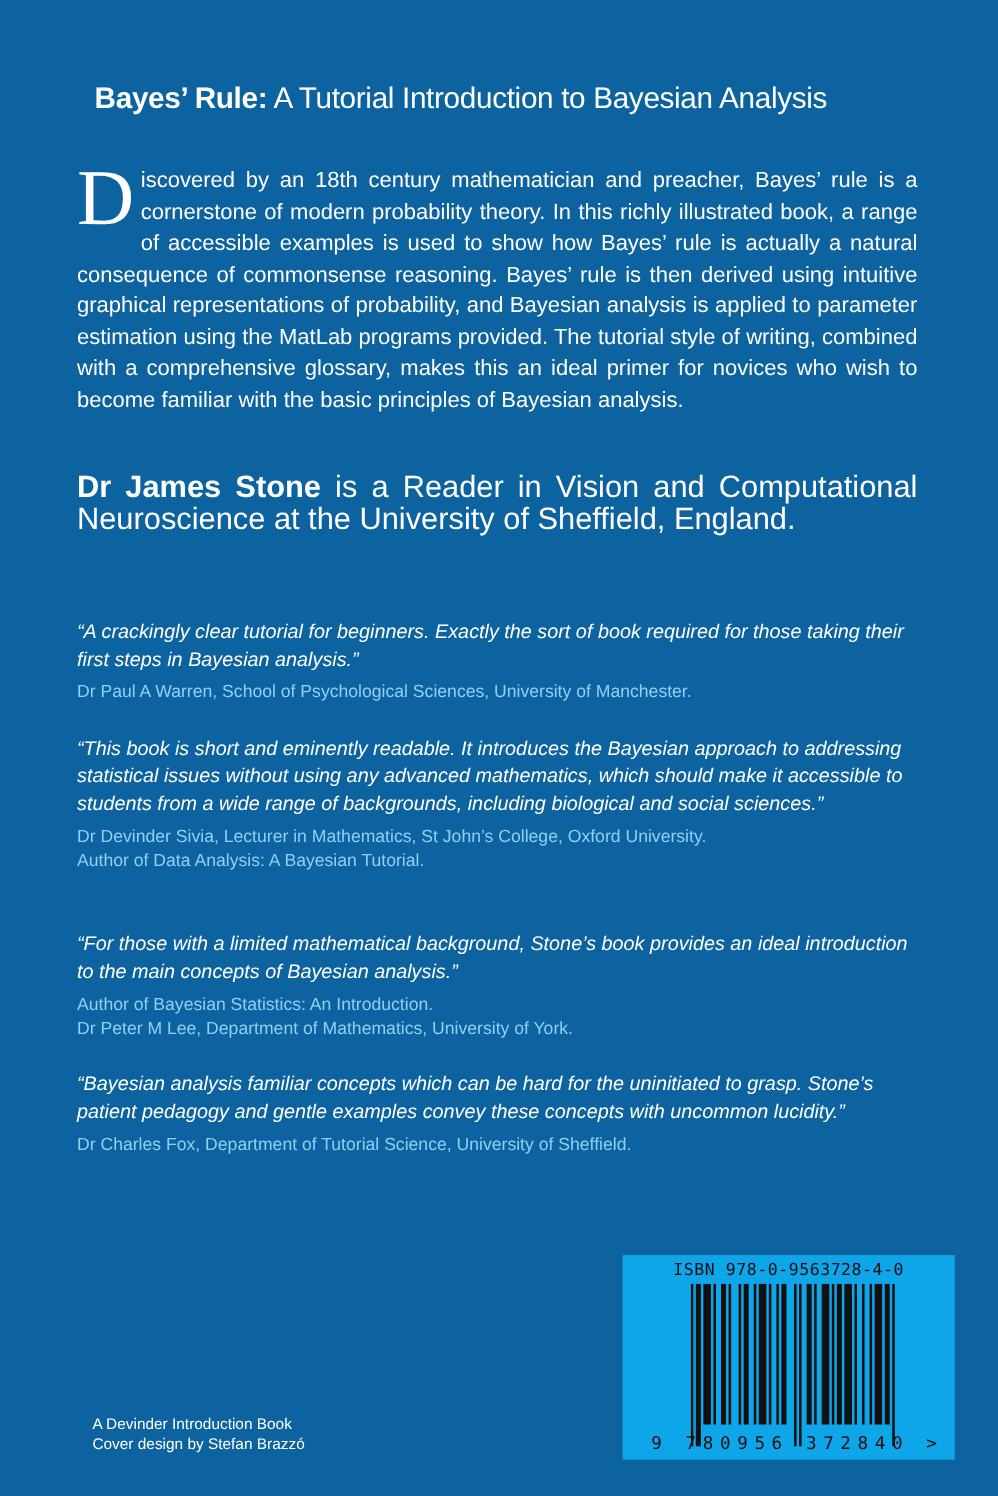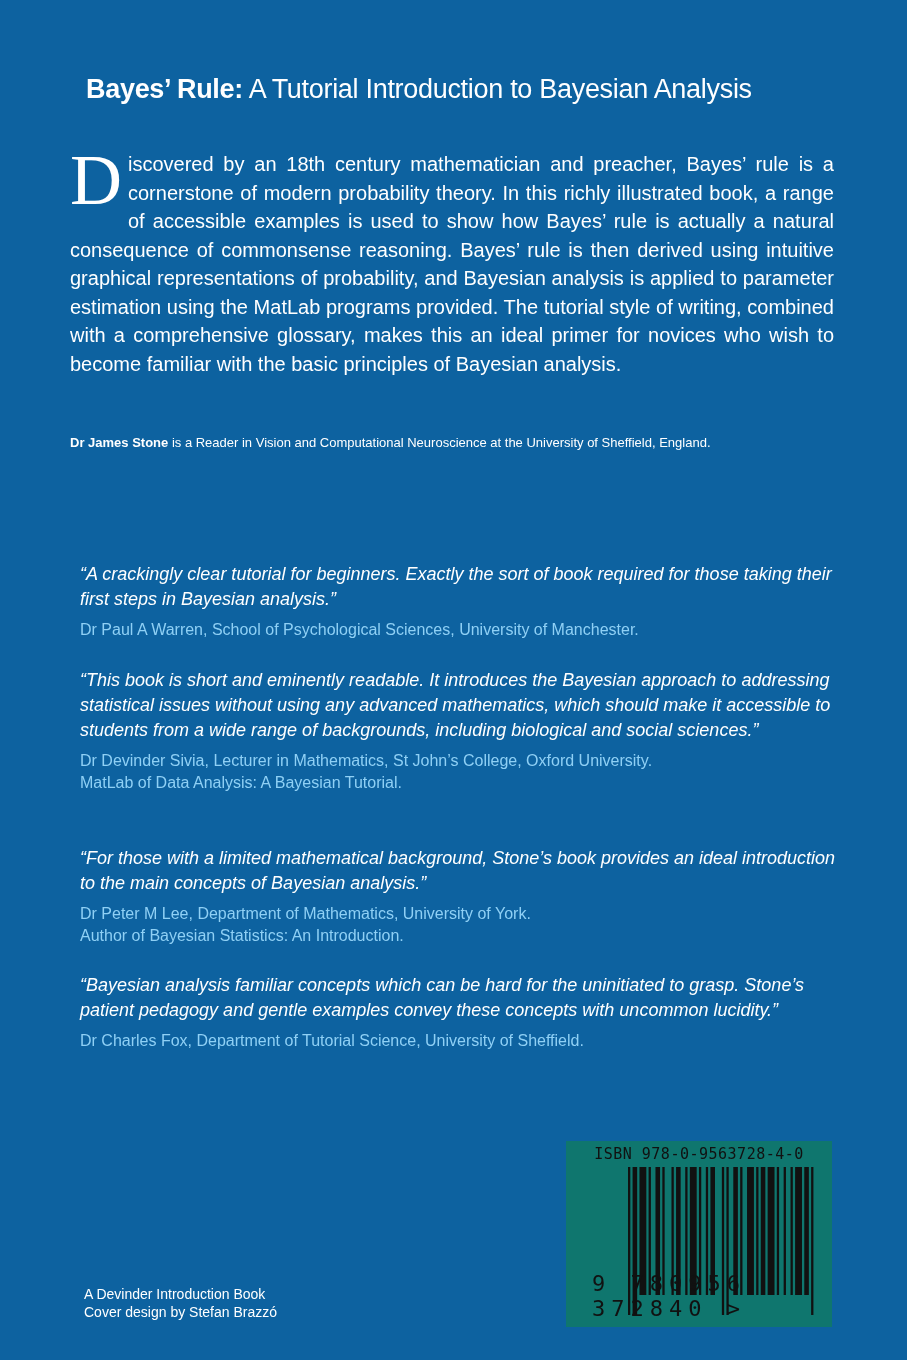--- a/index.html
+++ b/index.html
@@ -27,55 +27,55 @@
   }
   .dropcap {
     float: left;
     font-family: "Liberation Serif", serif;
     font-size: 72px; line-height: 56px;
     margin: 2px 6px 0 0;
     color: #ffffff;
   }
   .author {
     position: absolute; left: 70px; top: 428px; width: 764px;
-    font-size: 13px; line-height: 29px;
+    font-size: 28px; line-height: 29px;
     text-align: justify;
   }
   .author .name { font-weight: bold; }
 
-  .review { position: absolute; left: 70px; width: 764px; margin-left: 10px; }
+  .review { position: absolute; left: 70px; width: 764px; }
   .review .quote {
     font-style: italic; font-size: 18px; line-height: 25px;
     color: #ffffff;
   }
   .review .attr {
     text-align: left; font-size: 16px; line-height: 22px;
     color: #8fd0f5; margin-top: 7px;
   }
   #r1 { top: 562px; }
   #r2 { top: 668px; }
   #r3 { top: 846px; }
   #r4 { top: 973px; }
 
   .barcode-box {
     position: absolute; left: 566px; top: 1141px;
-    width: 266px; height: 186px;
-    background: #0f766e;
+    width: 302px; height: 186px;
+    background: #0ea5e9;
   }
   .isbn-text {
     position: absolute; left: 0; right: 0; top: 4px;
     text-align: center;
     font-family: "DejaVu Sans Mono", monospace;
     font-size: 15px; color: #111; letter-spacing: 0.5px;
   }
   .bars { position: absolute; left: 62px; top: 26px; width: 190px; height: 148px; }
   .ean-digits {
     position: absolute; left: 0; right: 0; bottom: 6px;
     font-family: "DejaVu Sans Mono", monospace;
-    font-size: 22px; color: #111; letter-spacing: 6px;
+    font-size: 16px; color: #111; letter-spacing: 6px;
     padding-left: 26px;
   }
   .footer {
     position: absolute; left: 84px; top: 1285px;
     font-size: 14px; line-height: 18px; color: #ffffff;
   }
 </style>
 </head>
 <body>
 
@@ -96,29 +96,29 @@
   <div class="quote">“A crackingly clear tutorial for beginners. Exactly the sort of book required for those taking their first steps in Bayesian analysis.”</div>
   <div class="attr">
     <div>Dr Paul A Warren, School of Psychological Sciences, University of Manchester.</div>
   </div>
 </div>
 
 <div class="review" id="r2">
   <div class="quote">“This book is short and eminently readable. It introduces the Bayesian approach to addressing statistical issues without using any advanced mathematics, which should make it accessible to students from a wide range of backgrounds, including biological and social sciences.”</div>
   <div class="attr">
     <div>Dr Devinder Sivia, Lecturer in Mathematics, St John’s College, Oxford University.</div>
-    <div>MatLab of Data Analysis: A Bayesian Tutorial.</div>
+    <div>Author of Data Analysis: A Bayesian Tutorial.</div>
   </div>
 </div>
 
 <div class="review" id="r3">
   <div class="quote">“For those with a limited mathematical background, Stone’s book provides an ideal introduction to the main concepts of Bayesian analysis.”</div>
   <div class="attr">
+    <div>Author of Bayesian Statistics: An Introduction.</div>
     <div>Dr Peter M Lee, Department of Mathematics, University of York.</div>
-    <div>Author of Bayesian Statistics: An Introduction.</div>
   </div>
 </div>
 
 <div class="review" id="r4">
   <div class="quote">“Bayesian analysis familiar concepts which can be hard for the uninitiated to grasp. Stone’s patient pedagogy and gentle examples convey these concepts with uncommon lucidity.”</div>
   <div class="attr">
     <div>Dr Charles Fox, Department of Tutorial Science, University of Sheffield.</div>
   </div>
 </div>
 

